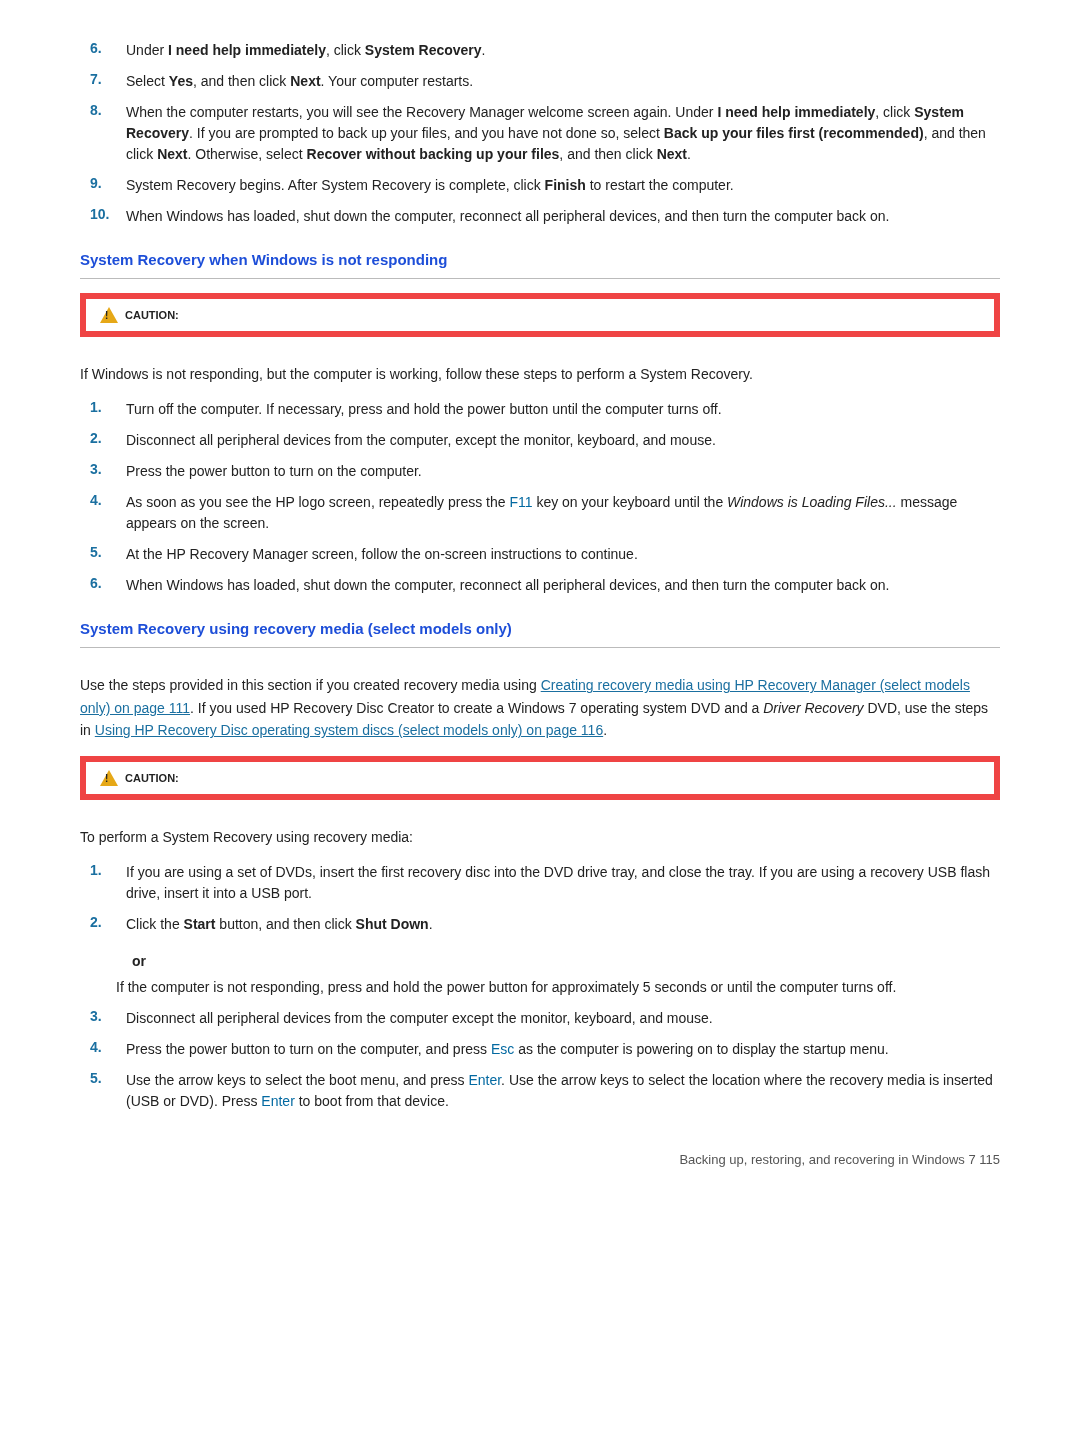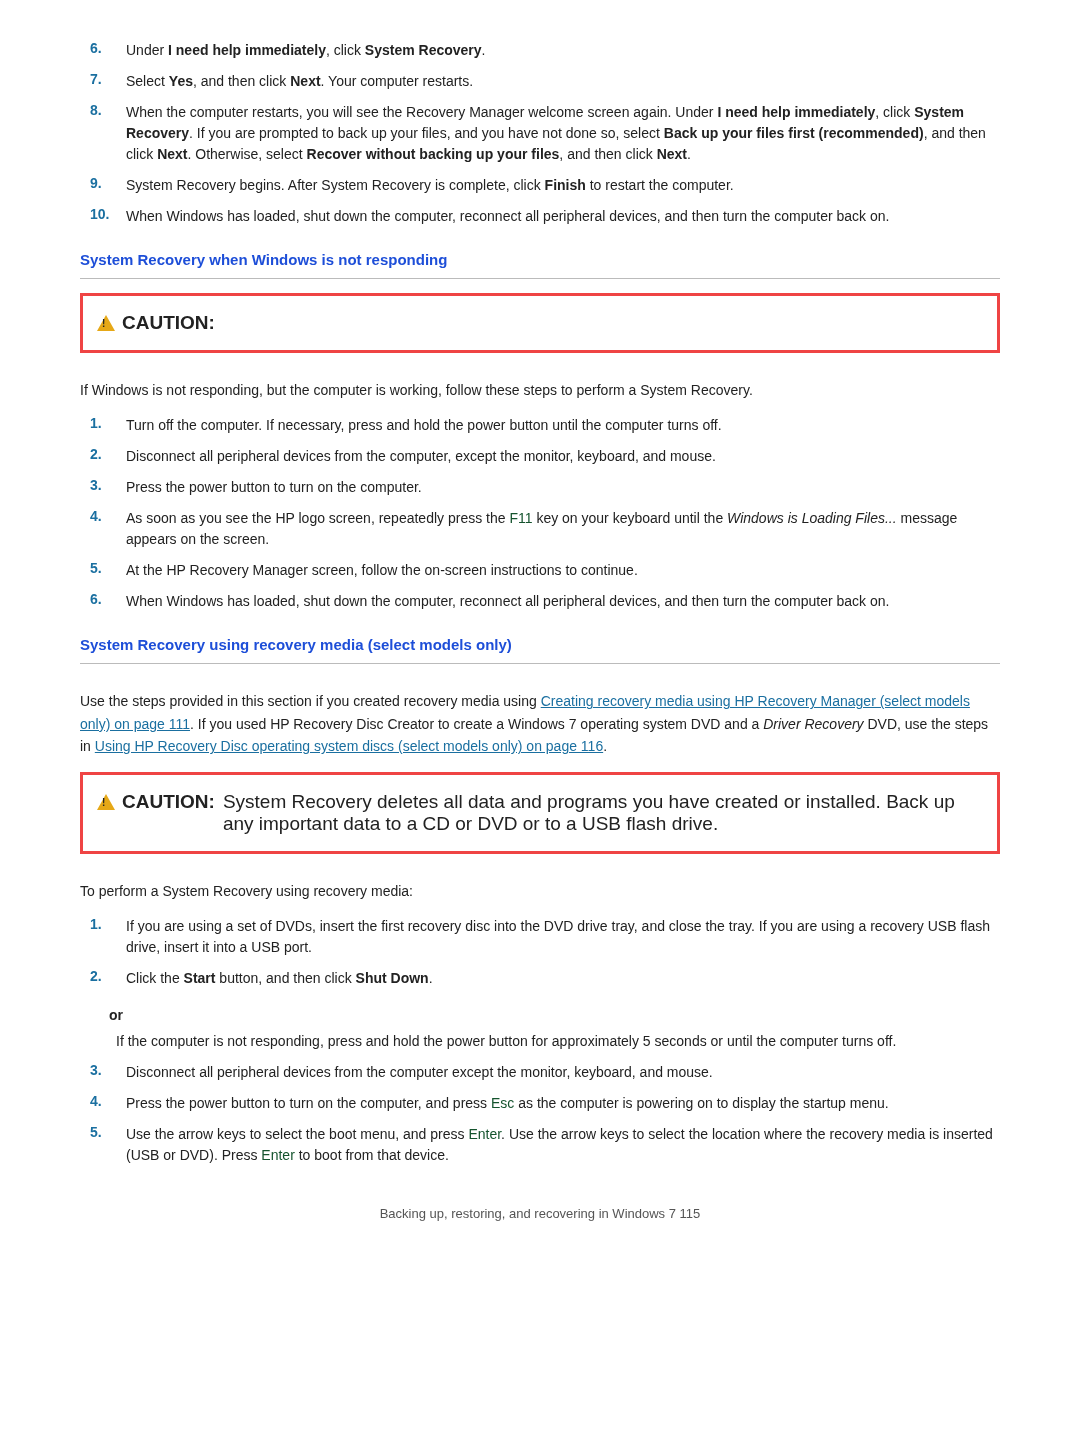--- a/index.html
+++ b/index.html
@@ -39,27 +39,27 @@
       font-weight: bold;
       margin: 24px 0 10px 0;
       border-bottom: none;
     }
     .divider {
       border: none;
       border-top: 1px solid #bbb;
       margin: 8px 0 14px 0;
     }
     .caution-box {
-      border: 3px solid #ef4444;
-      padding: 16px 14px;
+      border: 6px solid #ef4444;
+      padding: 8px 14px;
       margin: 10px 0 14px 0;
       display: flex;
       align-items: flex-start;
       gap: 8px;
-      font-size: 19px;
+      font-size: 11px;
     }
     .caution-label {
       font-weight: bold;
       color: #222;
       white-space: nowrap;
       display: flex;
       align-items: center;
       gap: 5px;
     }
     .caution-icon {
@@ -87,29 +87,29 @@
     }
     .intro-text {
       margin: 26px 0 14px 0;
       line-height: 1.6;
     }
     .link-text {
       color: #1a6fa0;
       text-decoration: underline;
     }
     .italic { font-style: italic; }
-    .blue-text { color: #14532d; }
+    .blue-text { color: #0369a1; }
     .page-footer {
       margin-top: 40px;
-      text-align: center;
+      text-align: right;
       color: #555;
       font-size: 13px;
     }
     .or-block {
-      margin: 8px 0 8px 29px;
+      margin: 8px 0 8px 52px;
       font-weight: bold;
     }
     .or-para {
       margin: 6px 0 10px 36px;
       line-height: 1.5;
     }
   </style>
 </head>
 <body>
 
@@ -185,21 +185,20 @@
   <span class="italic">Driver Recovery</span>
   DVD, use the steps in
   <a class="link-text" href="#">Using HP Recovery Disc operating system discs (select models only) on page 116</a>.
 </p>
 
 <div class="caution-box">
   <span class="caution-label">
     <span class="caution-icon"></span>
     CAUTION:
   </span>
-  <span class="caution-text">System Recovery deletes all data and programs you have created or installed. Back up any important data to a CD or DVD or to a USB flash drive.</span>
 </div>
 
 <p class="intro-text">To perform a System Recovery using recovery media:</p>
 
 <ul class="step-list">
   <li>
     <span class="step-number">1.</span>
     <span class="step-text">If you are using a set of DVDs, insert the first recovery disc into the DVD drive tray, and close the tray. If you are using a recovery USB flash drive, insert it into a USB port.</span>
   </li>
   <li>

